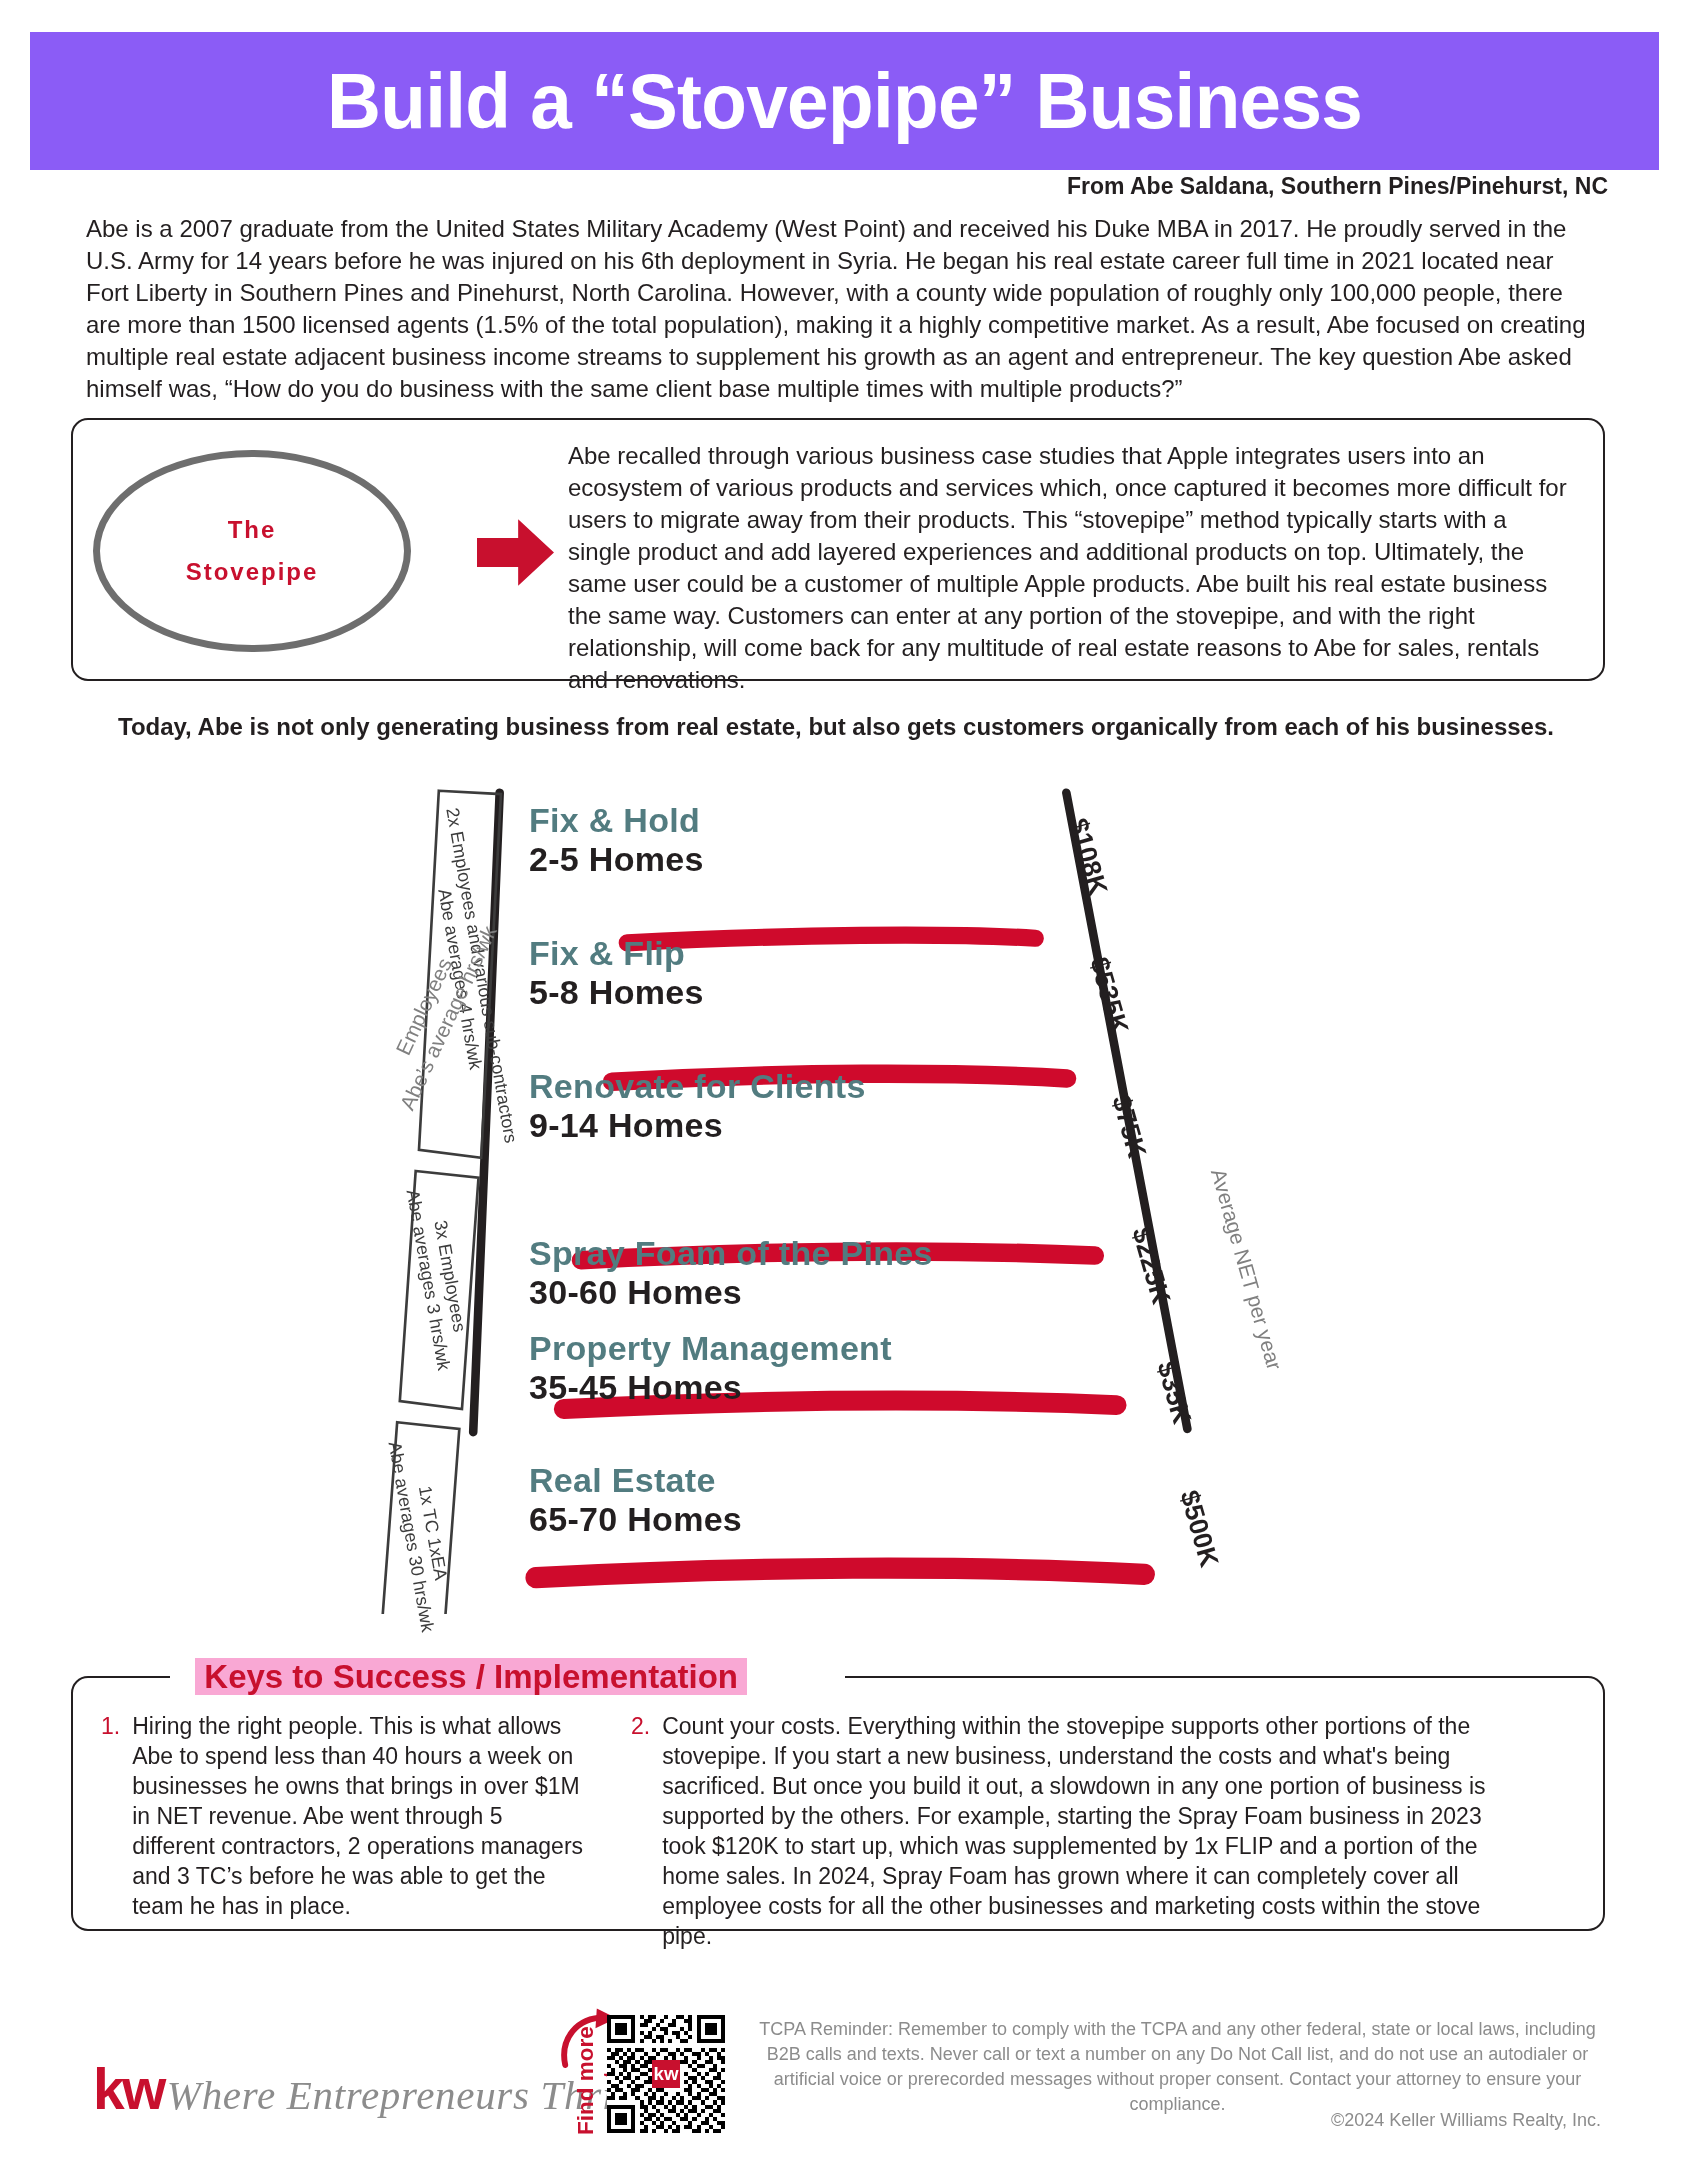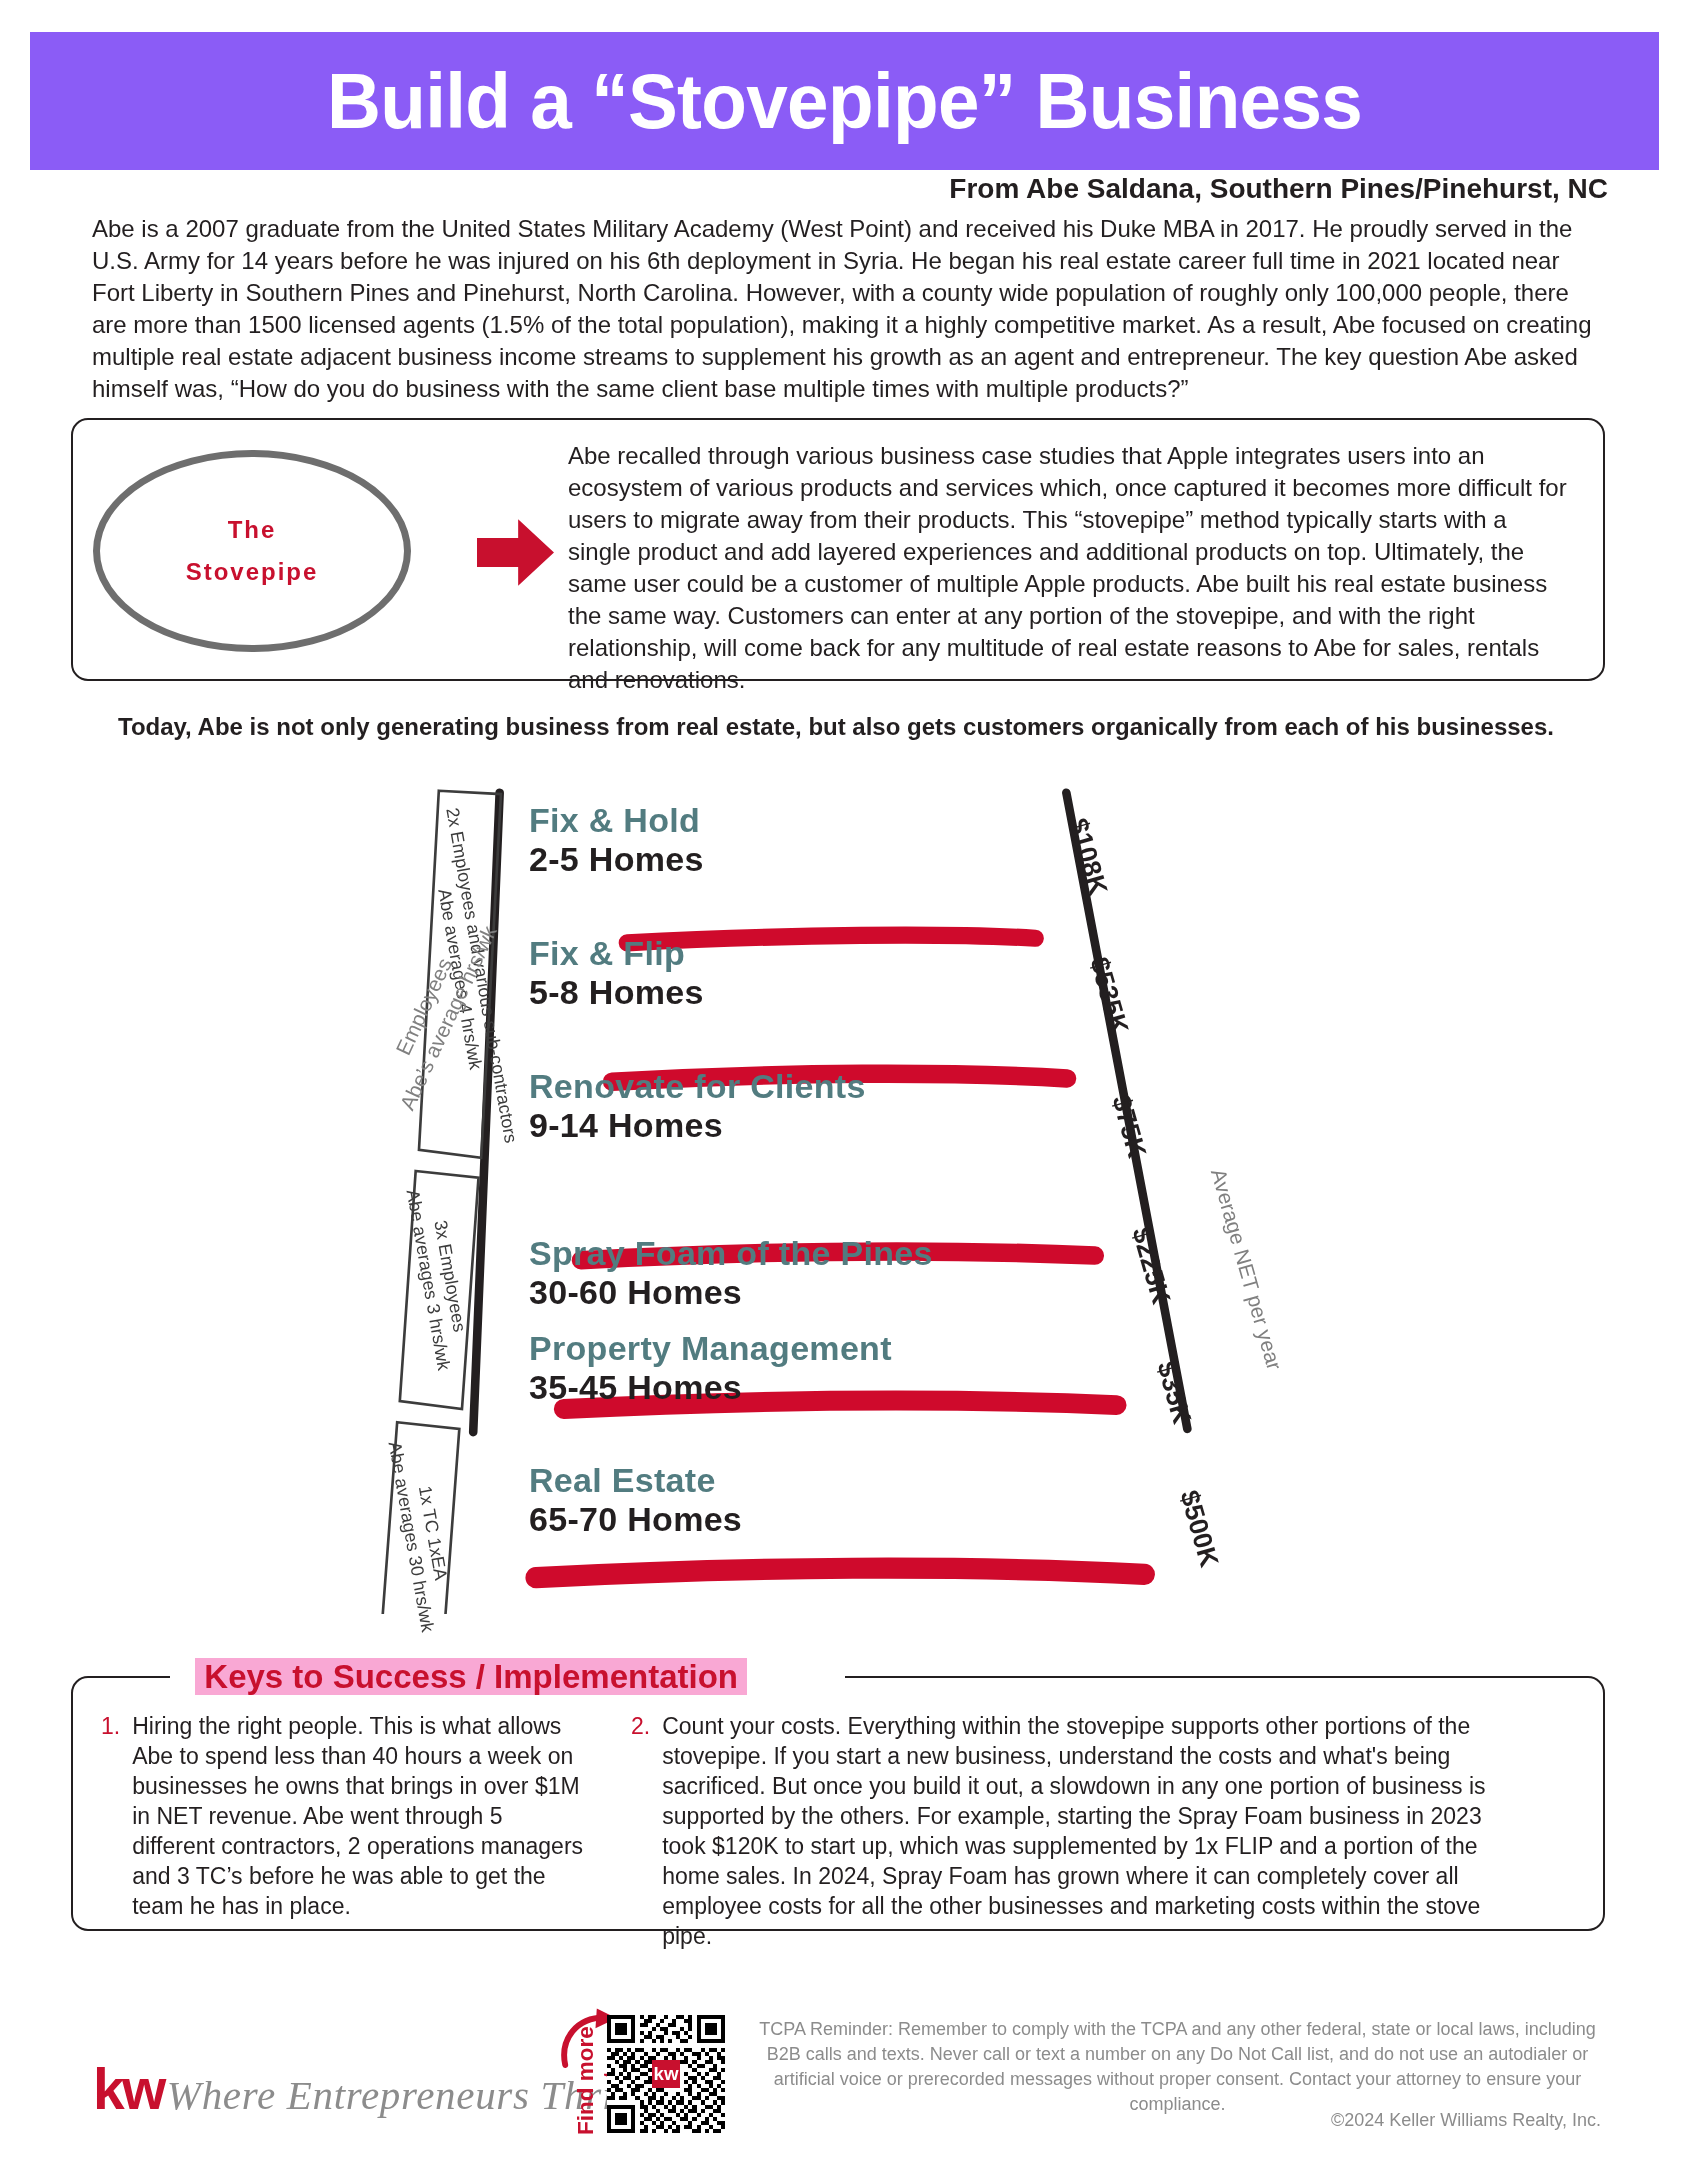--- a/index.html
+++ b/index.html
@@ -21,26 +21,26 @@
   .header-title{
     color:#fff;
     font-size:77px;
     font-weight:bold;
     letter-spacing:-0.7px;
     line-height:1;
     transform:scaleX(0.97);
   }
   .byline{
     position:absolute; right:79px; top:173px;
-    font-size:28px; font-weight:bold; color:#231f20;
+    font-size:23px; font-weight:bold; color:#231f20;
   }
 
   
   .intro{
-    position:absolute; left:92px; top:213px; width:1502px;
+    position:absolute; left:86px; top:213px; width:1502px;
     font-size:24px; line-height:32px; color:#231f20;
     text-align:left;
   }
 
   
   .sp-box{
     position:absolute; left:71px; top:418px; width:1534px; height:263px;
     border:2.6px solid #231f20; border-radius:17px;
     background:#fff;
   }

